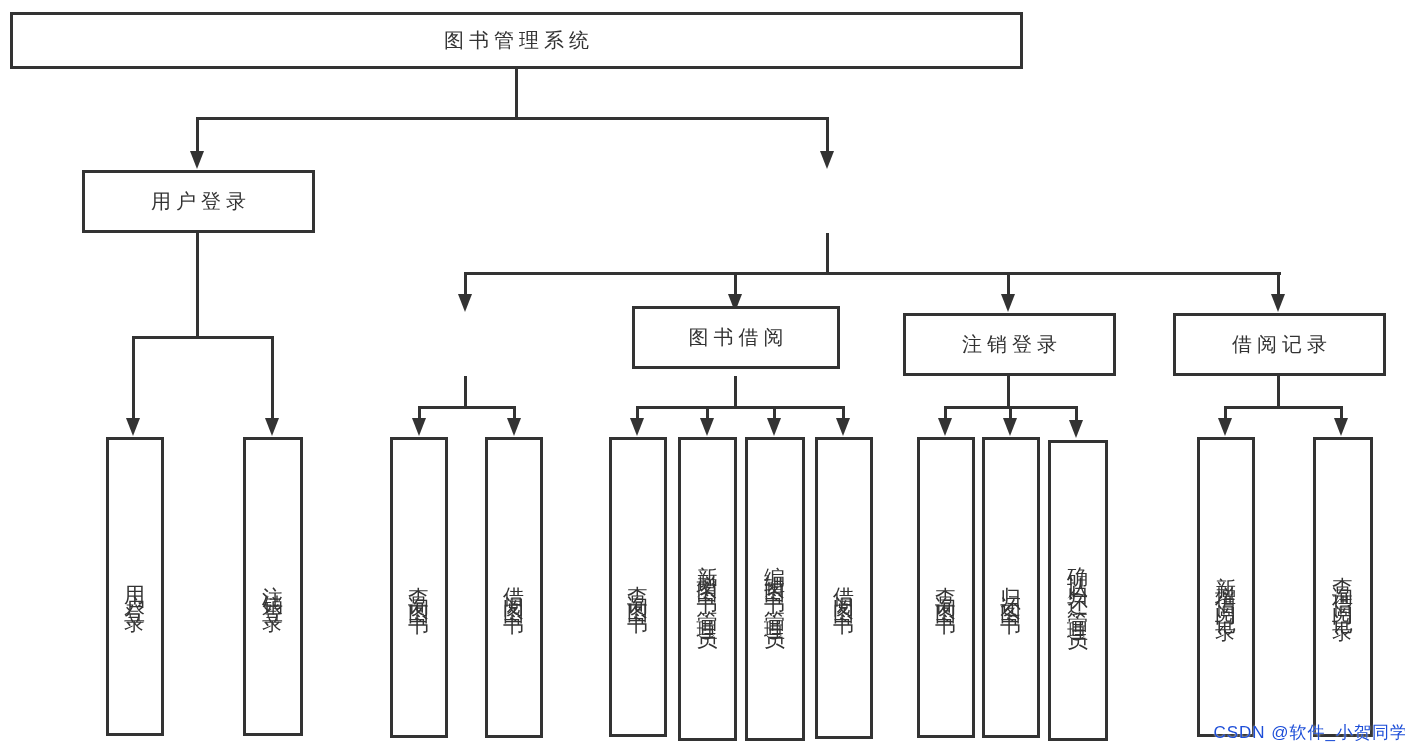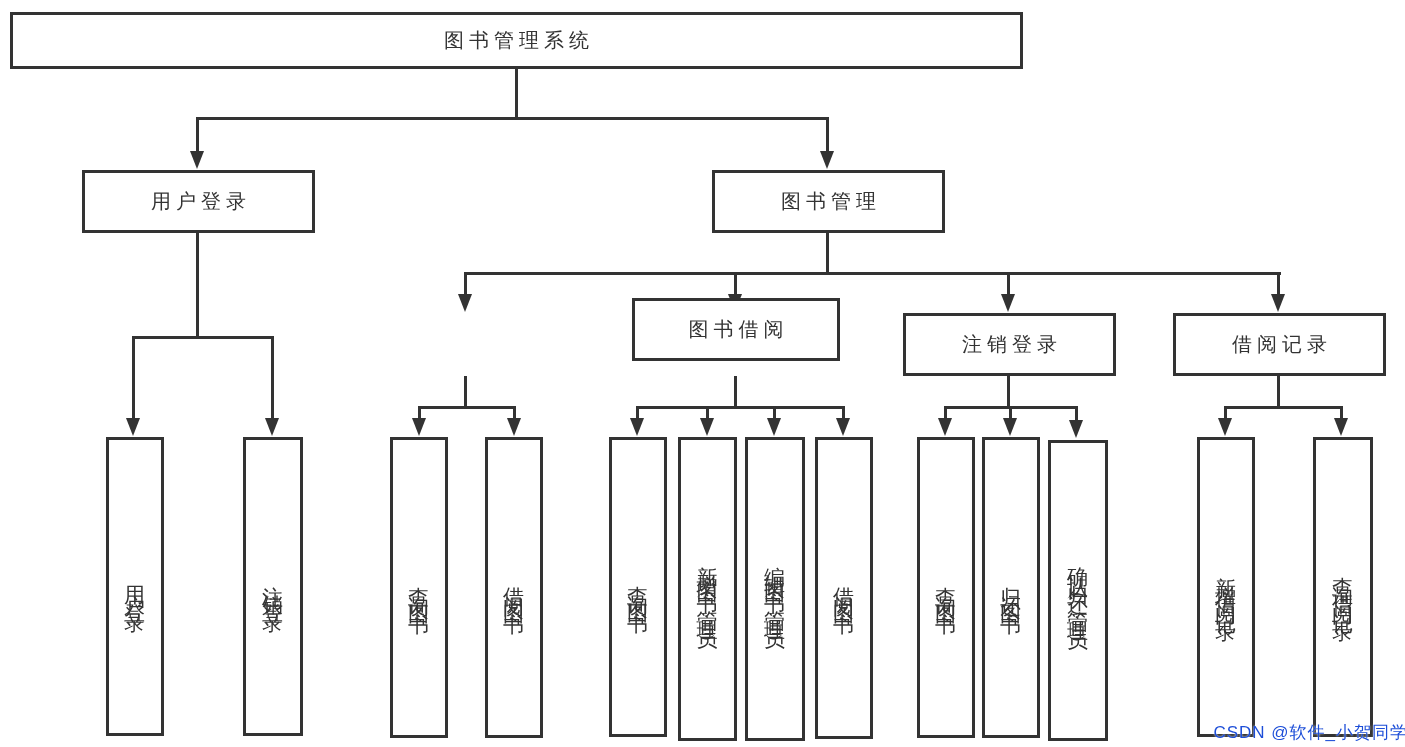--- a/index.html
+++ b/index.html
@@ -32,43 +32,40 @@
   <div class="vl" style="left:515px;top:66px;height:53px;"></div>
   <div class="hl" style="left:196px;top:117px;width:633px;"></div>
   <div class="vl" style="left:196px;top:117px;height:38px;"></div>
   <div class="arrow" style="left:190px;top:151px;"></div>
   <div class="vl" style="left:826px;top:117px;height:38px;"></div>
   <div class="arrow" style="left:820px;top:151px;"></div>
 
   <div class="box" style="left:82px;top:170px;width:233px;height:63px;">
     <span class="hlabel">用户登录</span>
   </div>
-  <div class="box" style="left:712px;top:170px;width:233px;height:63px;">
-    <span class="hlabel">图书管理</span>
-  </div>
 
   <div class="vl" style="left:196px;top:233px;height:106px;"></div>
   <div class="hl" style="left:132px;top:336px;width:142px;"></div>
   <div class="vl" style="left:132px;top:336px;height:85px;"></div>
   <div class="arrow" style="left:126px;top:418px;"></div>
   <div class="vl" style="left:271px;top:336px;height:85px;"></div>
   <div class="arrow" style="left:265px;top:418px;"></div>
 
   <div class="vl" style="left:826px;top:233px;height:42px;"></div>
   <div class="hl" style="left:464px;top:272px;width:817px;"></div>
   <div class="vl" style="left:464px;top:272px;height:26px;"></div>
   <div class="arrow" style="left:458px;top:294px;"></div>
   <div class="vl" style="left:734px;top:272px;height:26px;"></div>
   <div class="arrow" style="left:728px;top:294px;"></div>
   <div class="vl" style="left:1007px;top:272px;height:26px;"></div>
   <div class="arrow" style="left:1001px;top:294px;"></div>
   <div class="vl" style="left:1277px;top:272px;height:26px;"></div>
   <div class="arrow" style="left:1271px;top:294px;"></div>
 
-  <div class="box" style="left:632px;top:298px;width:208px;height:63px;">
+  <div class="box" style="left:632px;top:306px;width:208px;height:63px;">
     <span class="hlabel">图书借阅</span>
   </div>
   <div class="box" style="left:903px;top:313px;width:213px;height:63px;">
     <span class="hlabel">注销登录</span>
   </div>
   <div class="box" style="left:1173px;top:313px;width:213px;height:63px;font-family:Liberation Serif, serif;">
     <span class="hlabel">借阅记录</span>
   </div>
 
   <div class="vl" style="left:464px;top:376px;height:33px;"></div>

